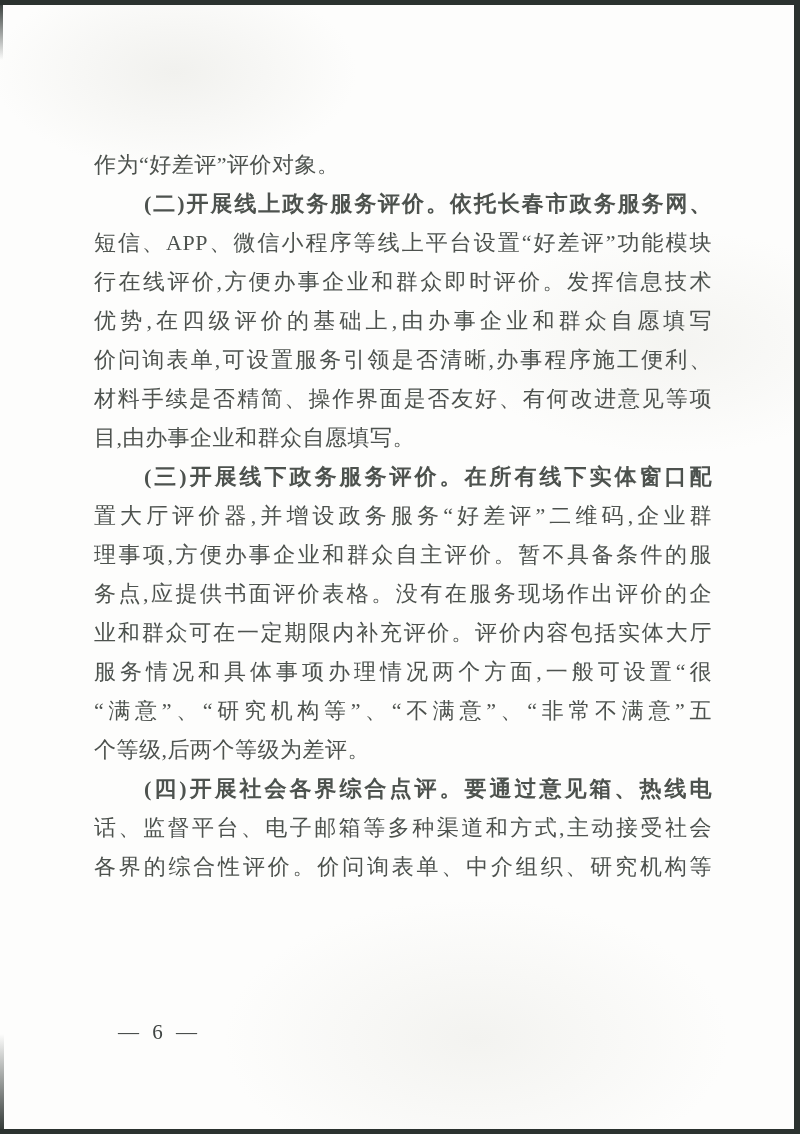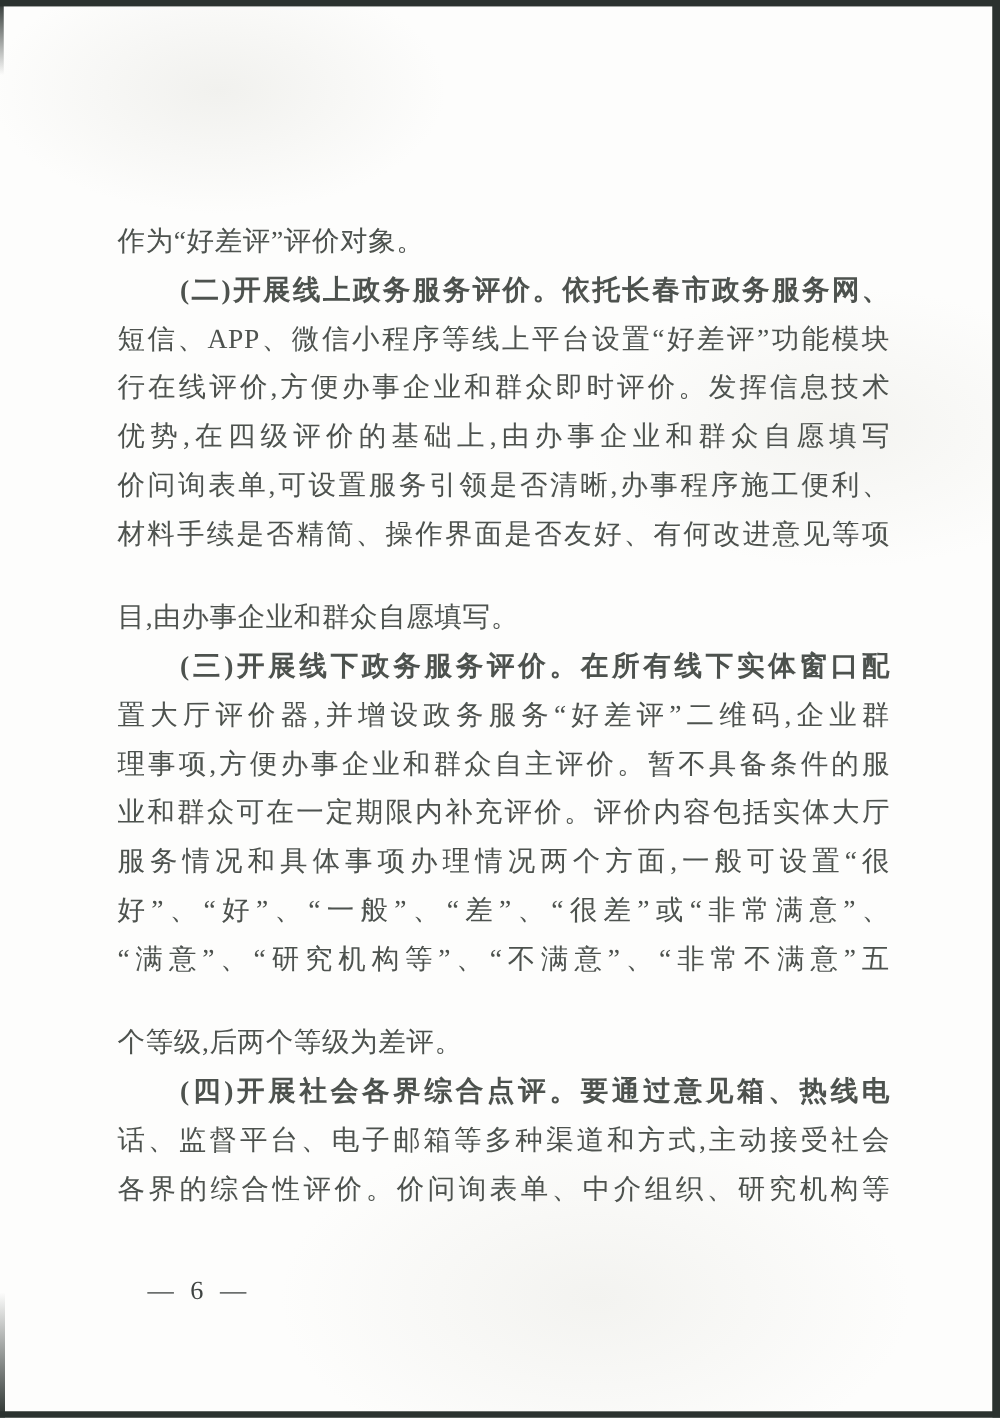--- a/index.html
+++ b/index.html
@@ -38,21 +38,20 @@
     line-height:39px;
     font-size:22px;
     color:#4d524e;
     text-align:justify;
     text-align-last:justify;
     white-space:nowrap;
     letter-spacing:0.5px;
   }
   .line.endline{
     text-align-last:left;
-    margin-top:28px;
   }
   .line.indent{
     text-indent:50px;
     font-weight:bold;
   }
   .page-footer{
     position:absolute;
     left:118px;top:1012px;
     height:30px;line-height:30px;
     font-size:21px;
@@ -69,23 +68,23 @@
     <div class="line indent">(二)开展线上政务服务评价。依托长春市政务服务网、</div>
     <div class="line">短信、APP、微信小程序等线上平台设置“好差评”功能模块</div>
     <div class="line">行在线评价,方便办事企业和群众即时评价。发挥信息技术</div>
     <div class="line">优势,在四级评价的基础上,由办事企业和群众自愿填写</div>
     <div class="line">价问询表单,可设置服务引领是否清晰,办事程序施工便利、</div>
     <div class="line">材料手续是否精简、操作界面是否友好、有何改进意见等项</div>
     <div class="line endline">目,由办事企业和群众自愿填写。</div>
     <div class="line indent">(三)开展线下政务服务评价。在所有线下实体窗口配</div>
     <div class="line">置大厅评价器,并增设政务服务“好差评”二维码,企业群</div>
     <div class="line">理事项,方便办事企业和群众自主评价。暂不具备条件的服</div>
+    <div class="line">务点,应提供书面评价表格。没有在服务现场作出评价的企</div>
     <div class="line">业和群众可在一定期限内补充评价。评价内容包括实体大厅</div>
     <div class="line">服务情况和具体事项办理情况两个方面,一般可设置“很</div>
-    <div class="line">好”、“好”、“一般”、“差”、“很差”或“非常满意”、</div>
     <div class="line">“满意”、“研究机构等”、“不满意”、“非常不满意”五</div>
     <div class="line endline">个等级,后两个等级为差评。</div>
     <div class="line indent">(四)开展社会各界综合点评。要通过意见箱、热线电</div>
     <div class="line">话、监督平台、电子邮箱等多种渠道和方式,主动接受社会</div>
     <div class="line">各界的综合性评价。价问询表单、中介组织、研究机构等</div>
   </div>
 
   <div class="page-footer">— 6 —</div>
 </div>
 

